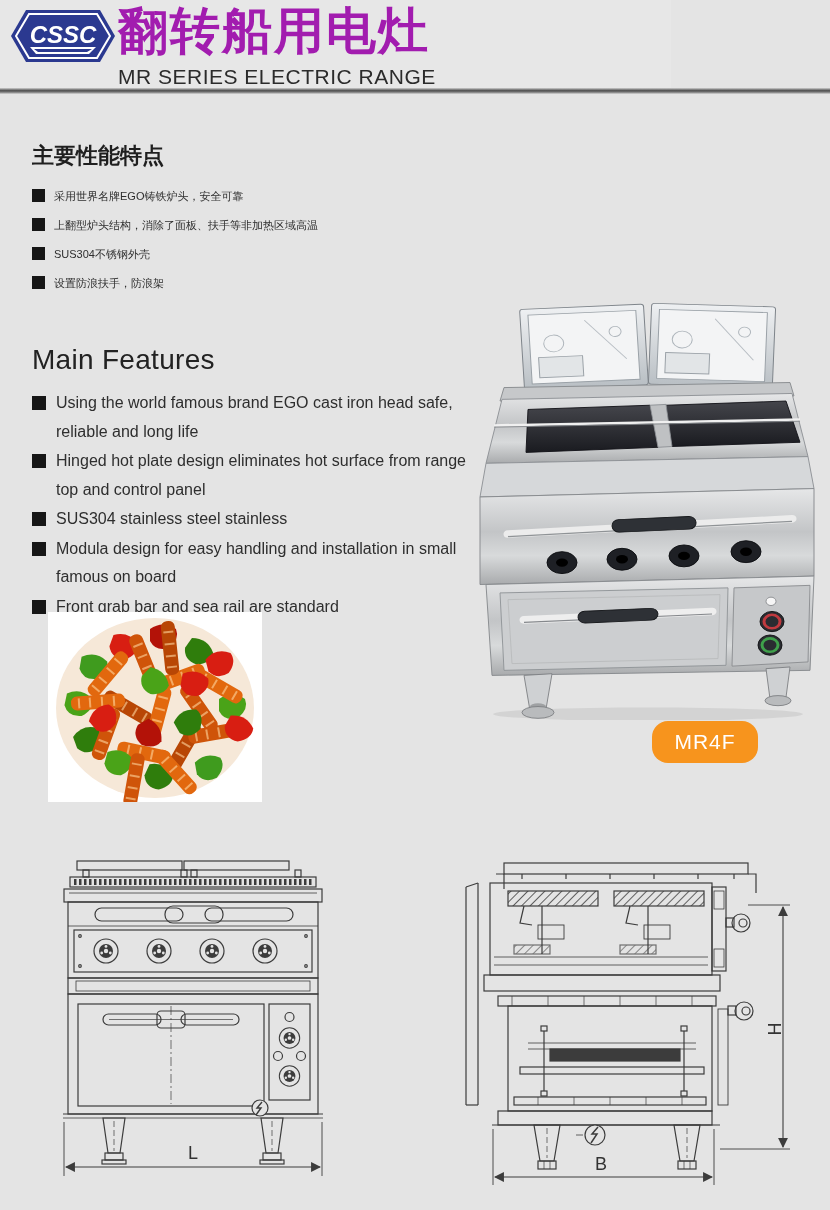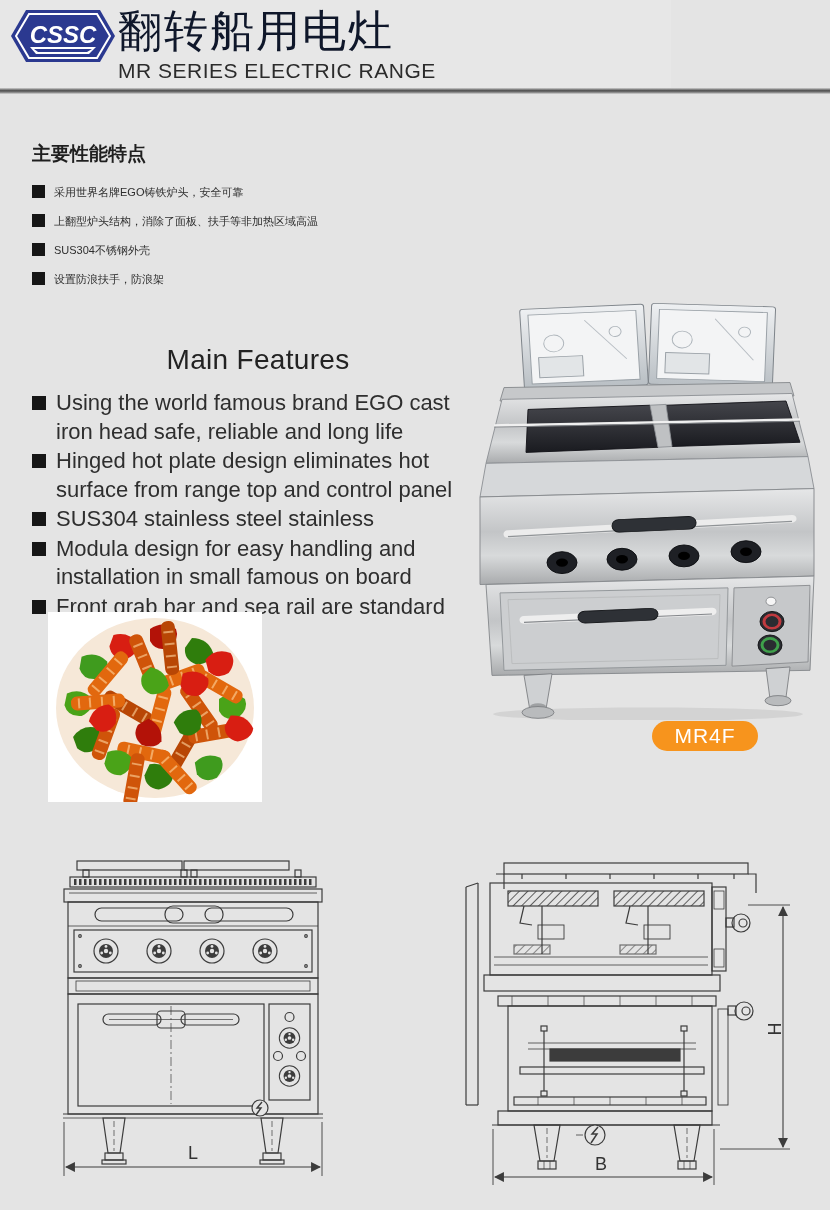--- a/index.html
+++ b/index.html
@@ -3,45 +3,45 @@
 <meta charset="utf-8">
 <style>
   html,body{margin:0;padding:0;}
   body{font-family:"Liberation Sans","DejaVu Sans",sans-serif;}
   .page{position:relative;width:830px;height:1210px;background:#e4e4e4;overflow:hidden;}
 
   
   .header{position:absolute;left:0;top:0;width:671px;height:88px;background:#e7e7e7;}
   .logo{position:absolute;left:10px;top:9px;width:106px;height:54px;}
   .title-block{position:absolute;left:118px;top:6px;}
-  .title-zh{font-size:44px;font-weight:normal;color:#0f172a;letter-spacing:2px;line-height:50px;white-space:nowrap;}
-  .subtitle-en{font-size:21px;color:#2b2b2b;letter-spacing:.5px;margin-top:3px;white-space:nowrap;text-align:center;}
+  .title-zh{font-size:50px;font-weight:bold;color:#a21caf;letter-spacing:2px;line-height:50px;white-space:nowrap;}
+  .subtitle-en{font-size:21px;color:#2b2b2b;letter-spacing:.5px;margin-top:9px;white-space:nowrap;text-align:center;}
   .divider{position:absolute;left:0;top:88px;width:830px;height:6px;
     background:linear-gradient(to bottom,#cfcfcf,#565656 40%,#6e6e6e 65%,#d8d8d8);}
 
   
   .section{position:absolute;left:32px;}
   .sec-zh{top:141px;width:470px;}
   .sec-en{top:344px;width:452px;}
-  .sec-heading-zh{font-size:19px;font-weight:600;color:#1f1f1f;margin:0 0 15px 0;}
-  .sec-heading-en{font-size:28px;font-weight:500;color:#222;margin:0 0 13px 0;letter-spacing:.3px;text-align:center;}
+  .sec-heading-zh{font-size:22px;font-weight:600;color:#1f1f1f;margin:0 0 15px 0;}
+  .sec-heading-en{font-size:28px;font-weight:500;color:#222;margin:0 0 13px 0;letter-spacing:.3px;}
   ul.feat{list-style:none;margin:0;padding:0;}
   ul.feat li{display:flex;align-items:flex-start;color:#2e2e2e;}
   .sec-zh ul.feat li{font-size:11px;line-height:20px;margin-bottom:9px;}
-  .sec-en ul.feat li{font-size:22px;line-height:28.5px;margin-bottom:1px;}
+  .sec-en ul.feat li{font-size:16px;line-height:28.5px;margin-bottom:1px;}
   .sq{flex:0 0 auto;background:#161616;display:inline-block;}
   .sec-zh .sq{width:13px;height:13px;margin:3px 9px 0 0;}
   .sec-en .sq{width:14px;height:14px;margin:7px 10px 0 0;}
 
   
   .food-photo{position:absolute;left:48px;top:612px;width:214px;height:190px;background:#fff;}
   .product-photo{position:absolute;left:466px;top:295px;width:364px;height:425px;}
 
   
-  .badge{position:absolute;left:652px;top:721px;width:106px;height:30px;border-radius:16px;
+  .badge{position:absolute;left:652px;top:721px;width:106px;height:42px;border-radius:16px;
     display:flex;align-items:center;justify-content:center;color:#fff;font-size:21px;letter-spacing:1px;}
 
   
   .draw-front{position:absolute;left:53px;top:856px;width:285px;height:332px;}
   .draw-side{position:absolute;left:438px;top:853px;width:390px;height:340px;}
   svg text{font-family:"Liberation Sans","DejaVu Sans",sans-serif;}
 </style>
 </head>
 <body>
 

